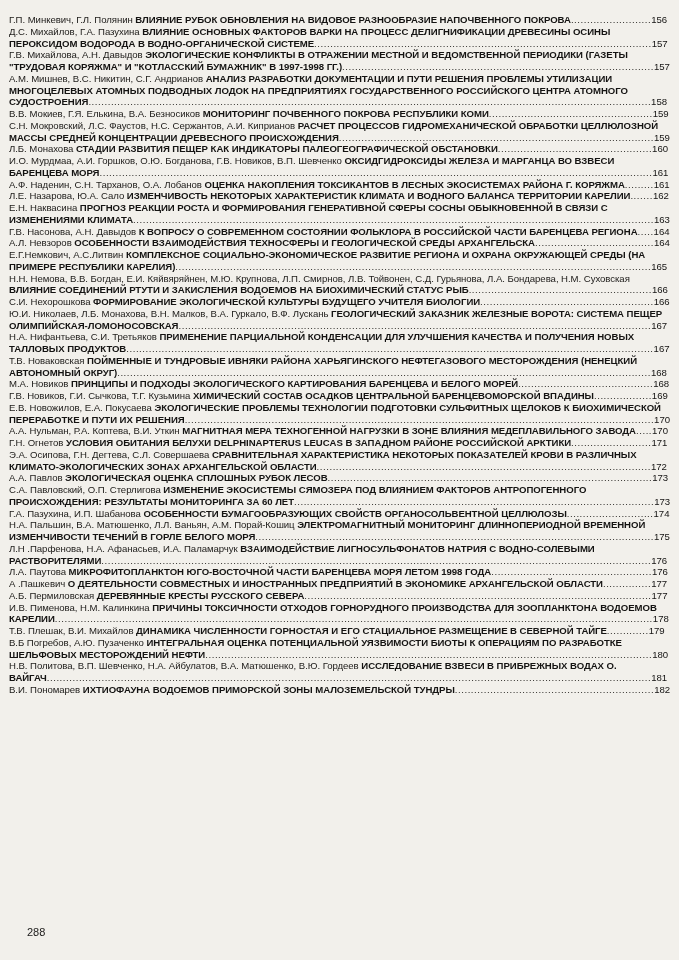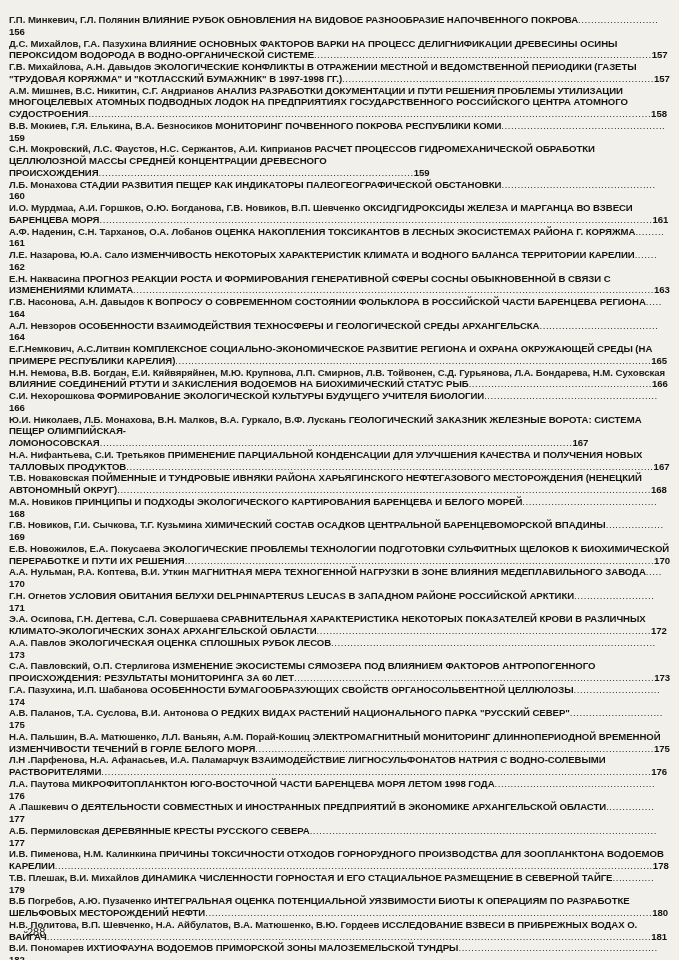--- a/index.html
+++ b/index.html
@@ -20,35 +20,35 @@
   .toc {
     padding: 14px 9px 0 9px;
   }
   .entry {
     font-size: 9.6px;
     line-height: 11.75px;
     letter-spacing: -0.05px;
     text-align: left;
   }
   .entry .authors {
-    font-weight: 700;
+    font-weight: 400;
     color: #22201e;
   }
   .entry .title {
     font-weight: 700;
     color: #141312;
   }
   .entry .dots {
     font-weight: 400;
     letter-spacing: 0.55px;
     word-break: break-all;
     color: #2a2825;
   }
   .entry .pg {
-    font-weight: 700;
+    font-weight: 400;
     color: #141312;
   }
   .footer {
     position: absolute;
     left: 27px;
     bottom: 22px;
     font-size: 11px;
     font-weight: 400;
     color: #1c1b1a;
   }
@@ -78,21 +78,20 @@
     <div class="entry"><span class="authors">Т.В. Новаковская </span><span class="title">ПОЙМЕННЫЕ И ТУНДРОВЫЕ ИВНЯКИ РАЙОНА ХАРЬЯГИНСКОГО НЕФТЕГАЗОВОГО МЕСТОРОЖДЕНИЯ (НЕНЕЦКИЙ АВТОНОМНЫЙ ОКРУГ)</span><span class="dots">......................................................................................................................................................................</span><span class="pg">168</span></div>
     <div class="entry"><span class="authors">М.А. Новиков </span><span class="title">ПРИНЦИПЫ И ПОДХОДЫ ЭКОЛОГИЧЕСКОГО КАРТИРОВАНИЯ БАРЕНЦЕВА И БЕЛОГО МОРЕЙ</span><span class="dots">..........................................</span><span class="pg">168</span></div>
     <div class="entry"><span class="authors">Г.В. Новиков, Г.И. Сычкова, Т.Г. Кузьмина </span><span class="title">ХИМИЧЕСКИЙ СОСТАВ ОСАДКОВ ЦЕНТРАЛЬНОЙ БАРЕНЦЕВОМОРСКОЙ ВПАДИНЫ</span><span class="dots">..................</span><span class="pg">169</span></div>
     <div class="entry"><span class="authors">Е.В. Новожилов, Е.А. Покусаева </span><span class="title">ЭКОЛОГИЧЕСКИЕ ПРОБЛЕМЫ ТЕХНОЛОГИИ ПОДГОТОВКИ СУЛЬФИТНЫХ ЩЕЛОКОВ К БИОХИМИЧЕСКОЙ ПЕРЕРАБОТКЕ И ПУТИ ИХ РЕШЕНИЯ</span><span class="dots">..................................................................................................................................................</span><span class="pg">170</span></div>
     <div class="entry"><span class="authors">А.А. Нульман, Р.А. Коптева, В.И. Уткин </span><span class="title">МАГНИТНАЯ МЕРА ТЕХНОГЕННОЙ НАГРУЗКИ В ЗОНЕ ВЛИЯНИЯ МЕДЕПЛАВИЛЬНОГО ЗАВОДА</span><span class="dots">.....</span><span class="pg">170</span></div>
     <div class="entry"><span class="authors">Г.Н. Огнетов </span><span class="title">УСЛОВИЯ ОБИТАНИЯ БЕЛУХИ DELPHINAPTERUS LEUCAS В ЗАПАДНОМ РАЙОНЕ РОССИЙСКОЙ АРКТИКИ</span><span class="dots">.........................</span><span class="pg">171</span></div>
     <div class="entry"><span class="authors">Э.А. Осипова, Г.Н. Дегтева, С.Л. Совершаева </span><span class="title">СРАВНИТЕЛЬНАЯ ХАРАКТЕРИСТИКА НЕКОТОРЫХ ПОКАЗАТЕЛЕЙ КРОВИ В РАЗЛИЧНЫХ КЛИМАТО-ЭКОЛОГИЧЕСКИХ ЗОНАХ АРХАНГЕЛЬСКОЙ ОБЛАСТИ</span><span class="dots">........................................................................................................</span><span class="pg">172</span></div>
     <div class="entry"><span class="authors">А.А. Павлов </span><span class="title">ЭКОЛОГИЧЕСКАЯ ОЦЕНКА СПЛОШНЫХ РУБОК ЛЕСОВ</span><span class="dots">.....................................................................................................</span><span class="pg">173</span></div>
     <div class="entry"><span class="authors">С.А. Павловский, О.П. Стерлигова </span><span class="title">ИЗМЕНЕНИЕ ЭКОСИСТЕМЫ СЯМОЗЕРА ПОД ВЛИЯНИЕМ ФАКТОРОВ АНТРОПОГЕННОГО ПРОИСХОЖДЕНИЯ: РЕЗУЛЬТАТЫ МОНИТОРИНГА ЗА 60 ЛЕТ</span><span class="dots">................................................................................................................</span><span class="pg">173</span></div>
     <div class="entry"><span class="authors">Г.А. Пазухина, И.П. Шабанова </span><span class="title">ОСОБЕННОСТИ БУМАГООБРАЗУЮЩИХ СВОЙСТВ ОРГАНОСОЛЬВЕНТНОЙ ЦЕЛЛЮЛОЗЫ</span><span class="dots">...........................</span><span class="pg">174</span></div>
-    <div class="entry"><span class="authors">А.В. Паланов, Т.А. Суслова, В.И. Антонова </span><span class="title">О РЕДКИХ ВИДАХ РАСТЕНИЙ НАЦИОНАЛЬНОГО ПАРКА "РУССКИЙ СЕВЕР"</span><span class="dots">.............................</span><span class="pg">175</span></div>
     <div class="entry"><span class="authors">Н.А. Пальшин, В.А. Матюшенко, Л.Л. Ваньян, А.М. Порай-Кошиц </span><span class="title">ЭЛЕКТРОМАГНИТНЫЙ МОНИТОРИНГ ДЛИННОПЕРИОДНОЙ ВРЕМЕННОЙ ИЗМЕНЧИВОСТИ ТЕЧЕНИЙ В ГОРЛЕ БЕЛОГО МОРЯ</span><span class="dots">............................................................................................................................</span><span class="pg">175</span></div>
     <div class="entry"><span class="authors">Л.Н .Парфенова, Н.А. Афанасьев, И.А. Паламарчук </span><span class="title">ВЗАИМОДЕЙСТВИЕ ЛИГНОСУЛЬФОНАТОВ НАТРИЯ С ВОДНО-СОЛЕВЫМИ РАСТВОРИТЕЛЯМИ</span><span class="dots">...........................................................................................................................................................................</span><span class="pg">176</span></div>
     <div class="entry"><span class="authors">Л.А. Паутова </span><span class="title">МИКРОФИТОПЛАНКТОН ЮГО-ВОСТОЧНОЙ ЧАСТИ БАРЕНЦЕВА МОРЯ ЛЕТОМ 1998 ГОДА</span><span class="dots">..................................................</span><span class="pg">176</span></div>
     <div class="entry"><span class="authors">А .Пашкевич </span><span class="title">О ДЕЯТЕЛЬНОСТИ СОВМЕСТНЫХ И ИНОСТРАННЫХ ПРЕДПРИЯТИЙ В ЭКОНОМИКЕ АРХАНГЕЛЬСКОЙ ОБЛАСТИ</span><span class="dots">...............</span><span class="pg">177</span></div>
     <div class="entry"><span class="authors">А.Б. Пермиловская </span><span class="title">ДЕРЕВЯННЫЕ КРЕСТЫ РУССКОГО СЕВЕРА</span><span class="dots">............................................................................................................</span><span class="pg">177</span></div>
     <div class="entry"><span class="authors">И.В. Пименова, Н.М. Калинкина </span><span class="title">ПРИЧИНЫ ТОКСИЧНОСТИ ОТХОДОВ ГОРНОРУДНОГО ПРОИЗВОДСТВА ДЛЯ ЗООПЛАНКТОНА ВОДОЕМОВ КАРЕЛИИ</span><span class="dots">..........................................................................................................................................................................................</span><span class="pg">178</span></div>
     <div class="entry"><span class="authors">Т.В. Плешак, В.И. Михайлов </span><span class="title">ДИНАМИКА ЧИСЛЕННОСТИ ГОРНОСТАЯ И ЕГО СТАЦИАЛЬНОЕ РАЗМЕЩЕНИЕ В СЕВЕРНОЙ ТАЙГЕ</span><span class="dots">.............</span><span class="pg">179</span></div>
     <div class="entry"><span class="authors">В.Б Погребов, А.Ю. Пузаченко </span><span class="title">ИНТЕГРАЛЬНАЯ ОЦЕНКА ПОТЕНЦИАЛЬНОЙ УЯЗВИМОСТИ БИОТЫ К ОПЕРАЦИЯМ ПО РАЗРАБОТКЕ ШЕЛЬФОВЫХ МЕСТОРОЖДЕНИЙ НЕФТИ</span><span class="dots">...........................................................................................................................................</span><span class="pg">180</span></div>
     <div class="entry"><span class="authors">Н.В. Политова, В.П. Шевченко, Н.А. Айбулатов, В.А. Матюшенко, В.Ю. Гордеев </span><span class="title">ИССЛЕДОВАНИЕ ВЗВЕСИ В ПРИБРЕЖНЫХ ВОДАХ О. ВАЙГАЧ</span><span class="dots">............................................................................................................................................................................................</span><span class="pg">181</span></div>
     <div class="entry"><span class="authors">В.И. Пономарев </span><span class="title">ИХТИОФАУНА ВОДОЕМОВ ПРИМОРСКОЙ ЗОНЫ МАЛОЗЕМЕЛЬСКОЙ ТУНДРЫ</span><span class="dots">..............................................................</span><span class="pg">182</span></div>

